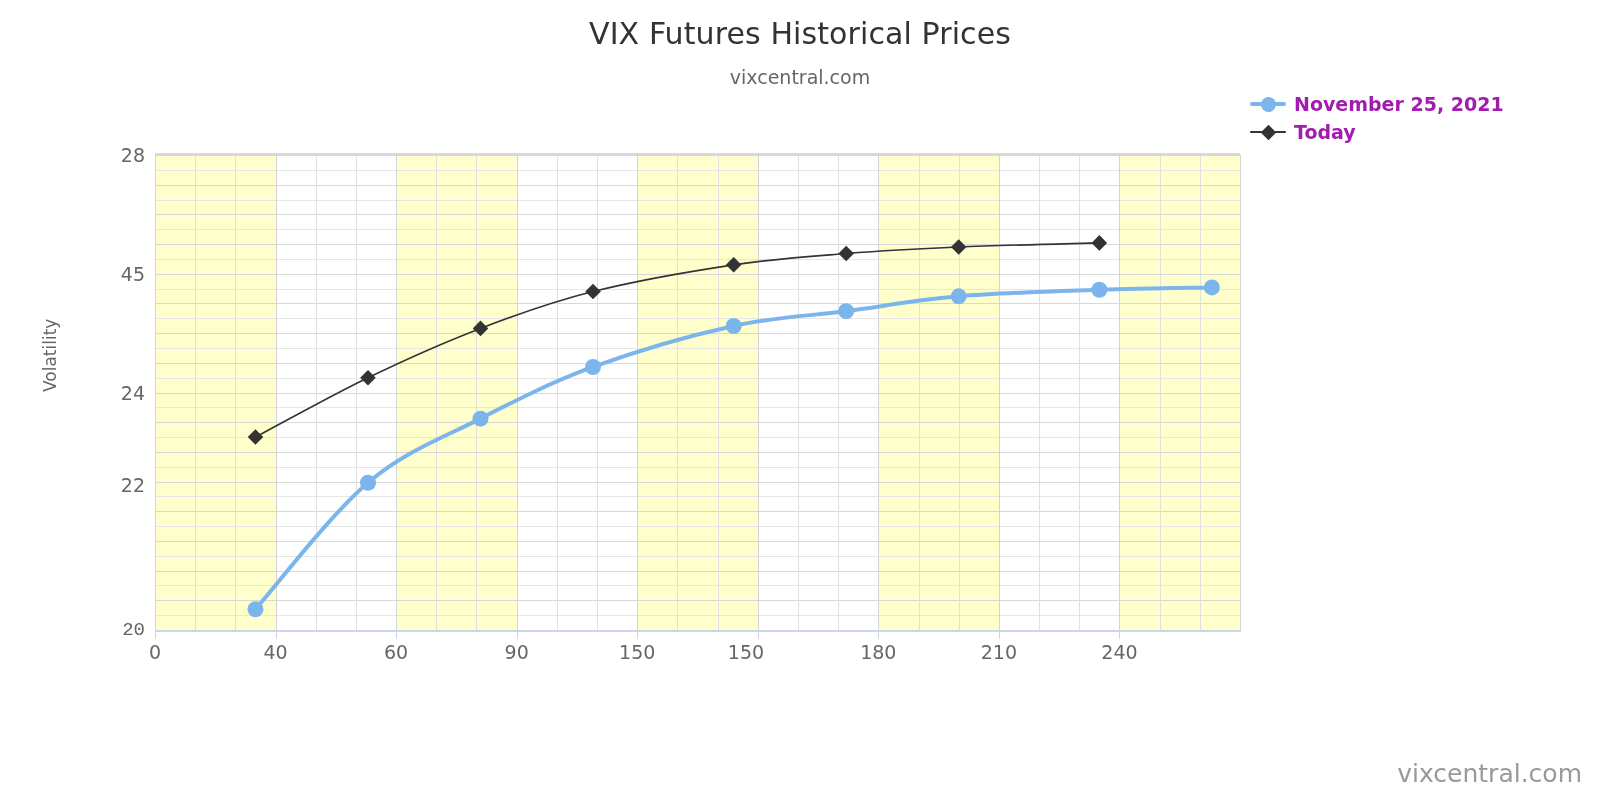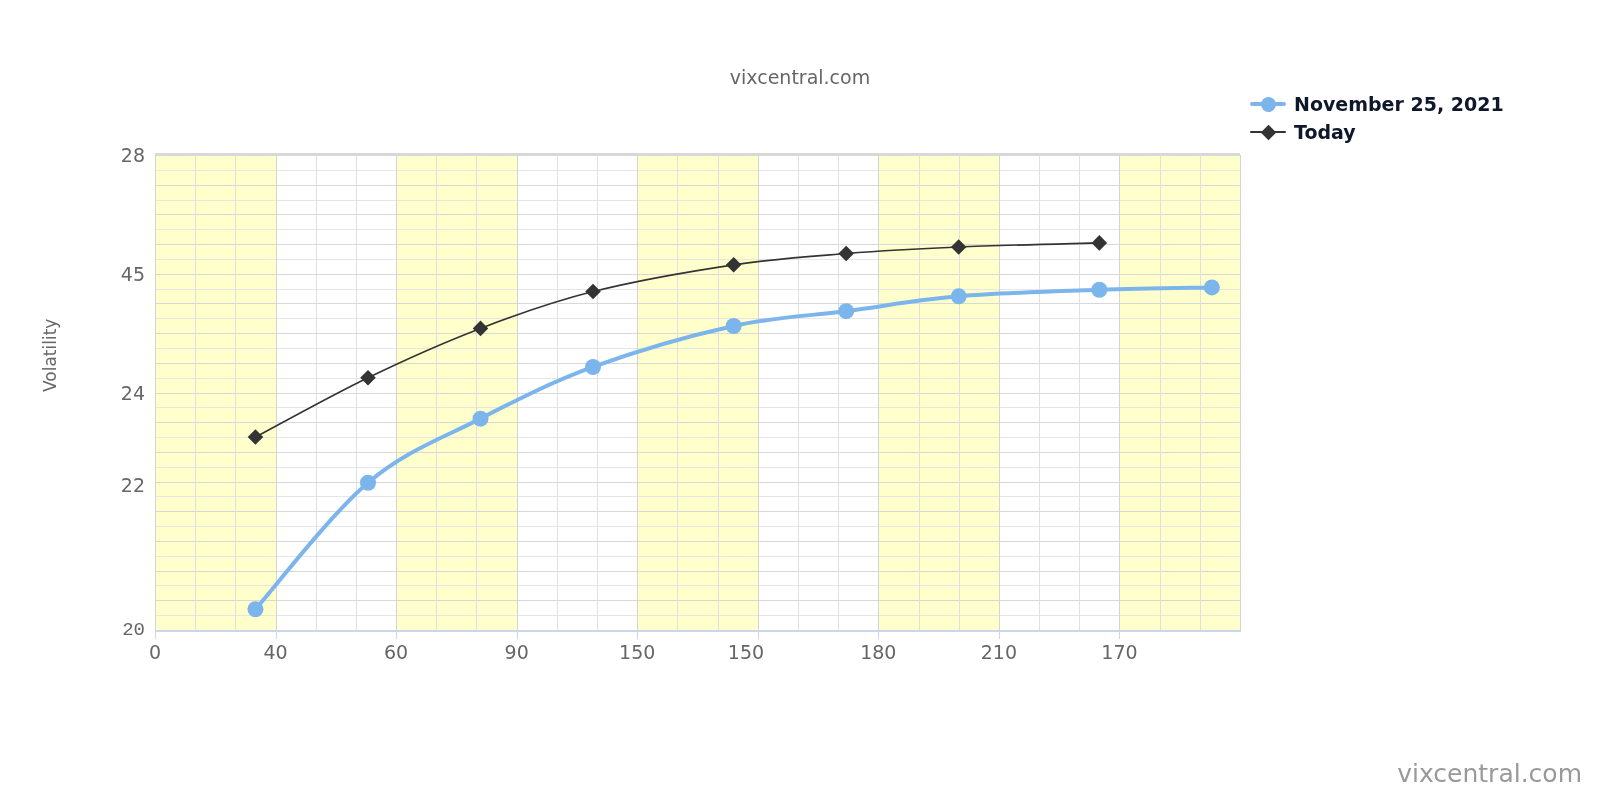--- a/index.html
+++ b/index.html
@@ -89,21 +89,21 @@
     top: 50%;
     width: 11px;
     height: 11px;
     margin-left: -5.5px;
     margin-top: -5.5px;
     transform: rotate(45deg);
   }
   .legend-label {
     font-size: 19px;
     font-weight: bold;
-    color: #0f172a;
+    color: #a21caf;
   }
 
   
   #plot-area {
     position: absolute;
     left: 155px;
     top: 155px;
     width: 1085px;
     height: 475px;
   }
@@ -211,20 +211,21 @@
     bottom: 12px;
     font-size: 25px;
     color: #999999;
   }
 </style>
 </head>
 <body>
 
 <div id="chart-root">
 
+  <div class="chart-title">VIX Futures Historical Prices</div>
   <div class="chart-subtitle">vixcentral.com</div>
 
   <div class="legend" id="legend">
       <div class="legend-item">
         <span class="legend-symbol">
           <span class="lline" style="background: rgb(124, 181, 236); height: 4px; margin-top: -2px;"></span>
           <span class="lmark-circle" style="background: rgb(124, 181, 236);"></span>
         </span>
         <span class="legend-label">November 25, 2021</span>
       </div>
@@ -348,21 +349,21 @@
       <div class="x-tick-label" style="left: 516.667px;">90</div>
       <div class="x-tick" style="left: 637.222px;"></div>
       <div class="x-tick-label" style="left: 637.222px;">150</div>
       <div class="x-tick" style="left: 757.778px;"></div>
       <div class="x-tick-label" style="left: 746px;">150</div>
       <div class="x-tick" style="left: 878.333px;"></div>
       <div class="x-tick-label" style="left: 878.333px;">180</div>
       <div class="x-tick" style="left: 998.889px;"></div>
       <div class="x-tick-label" style="left: 998.889px;">210</div>
       <div class="x-tick" style="left: 1119.44px;"></div>
-      <div class="x-tick-label" style="left: 1119.44px;">170</div>
+      <div class="x-tick-label" style="left: 1119.44px;">240</div>
     </div>
   <div id="y-axis">
       <div class="y-tick-label" style="top: 630px; font-family: Liberation Mono, monospace;">20</div>
       <div class="y-tick-label" style="top: 485px;">22</div>
       <div class="y-tick-label" style="top: 392.5px;">24</div>
       <div class="y-tick-label" style="top: 273.75px;">45</div>
       <div class="y-tick-label" style="top: 155px;">28</div>
     </div>
 
   <div class="axis-title-y">Volatility</div>

